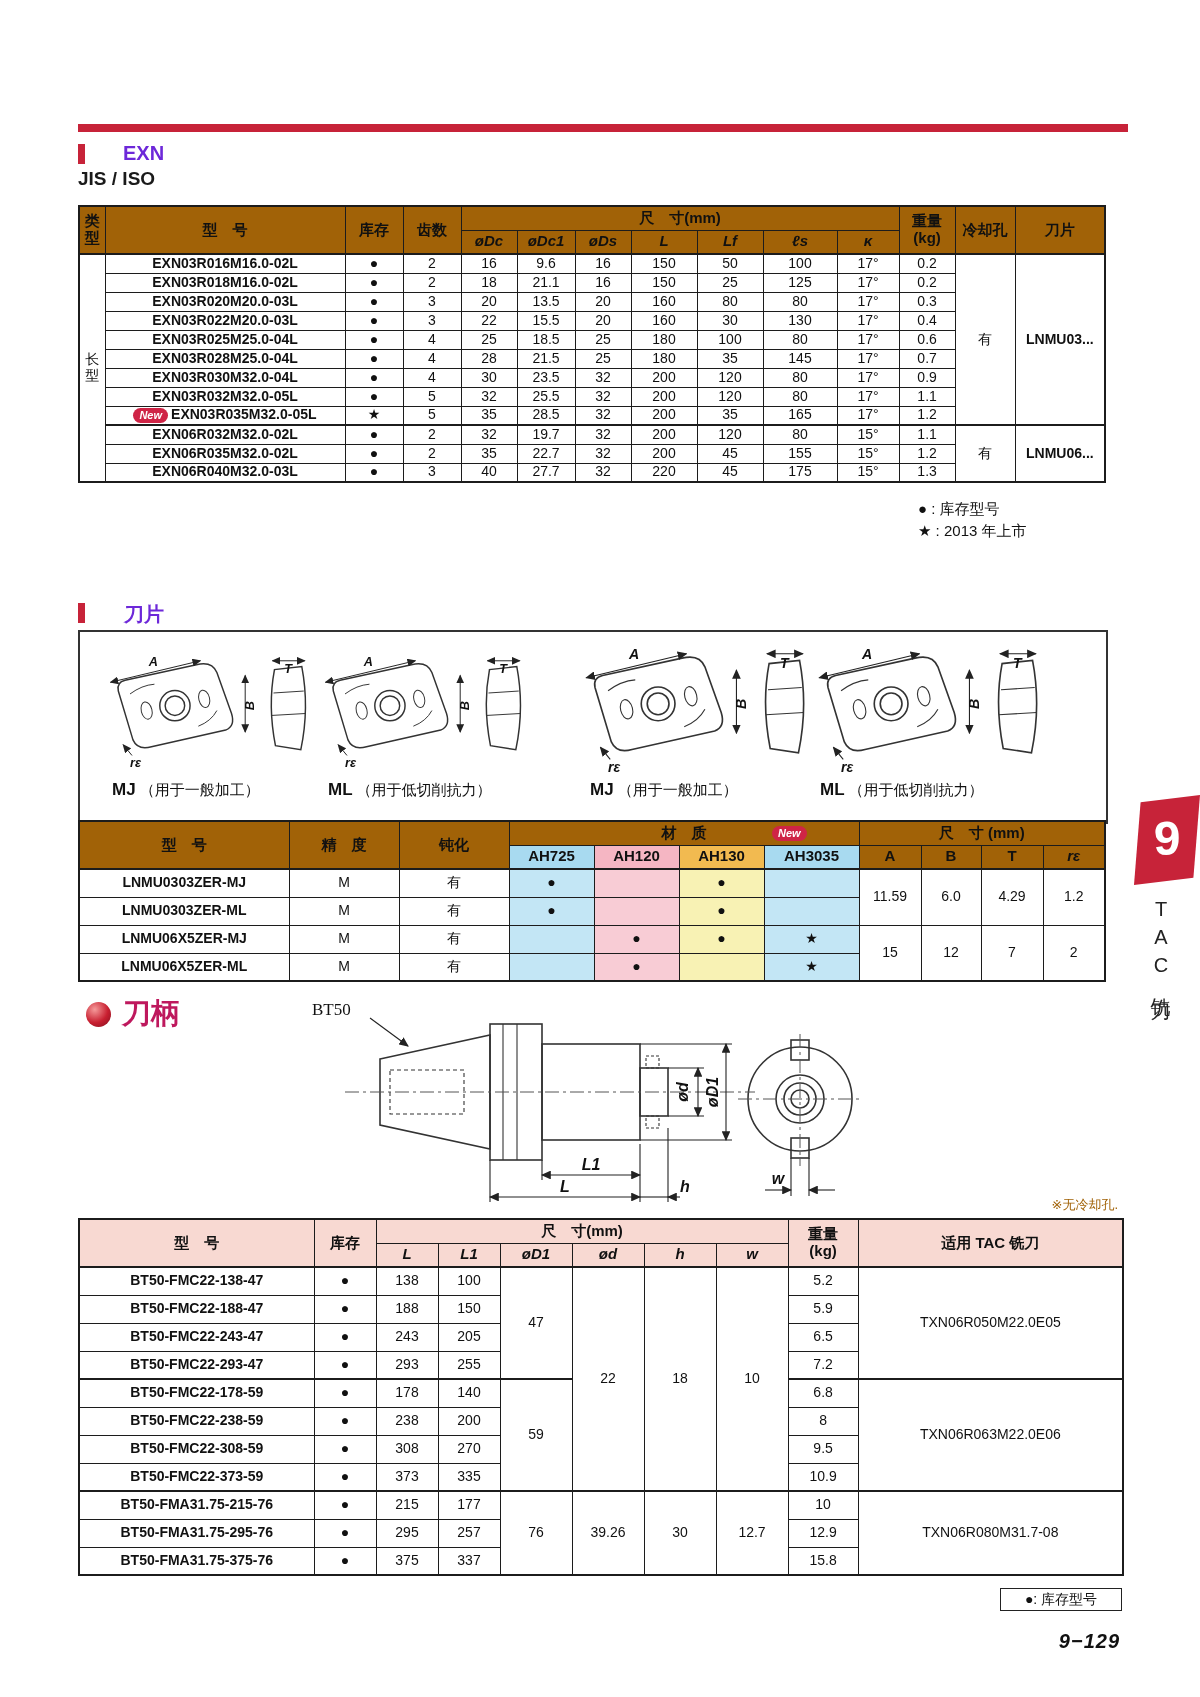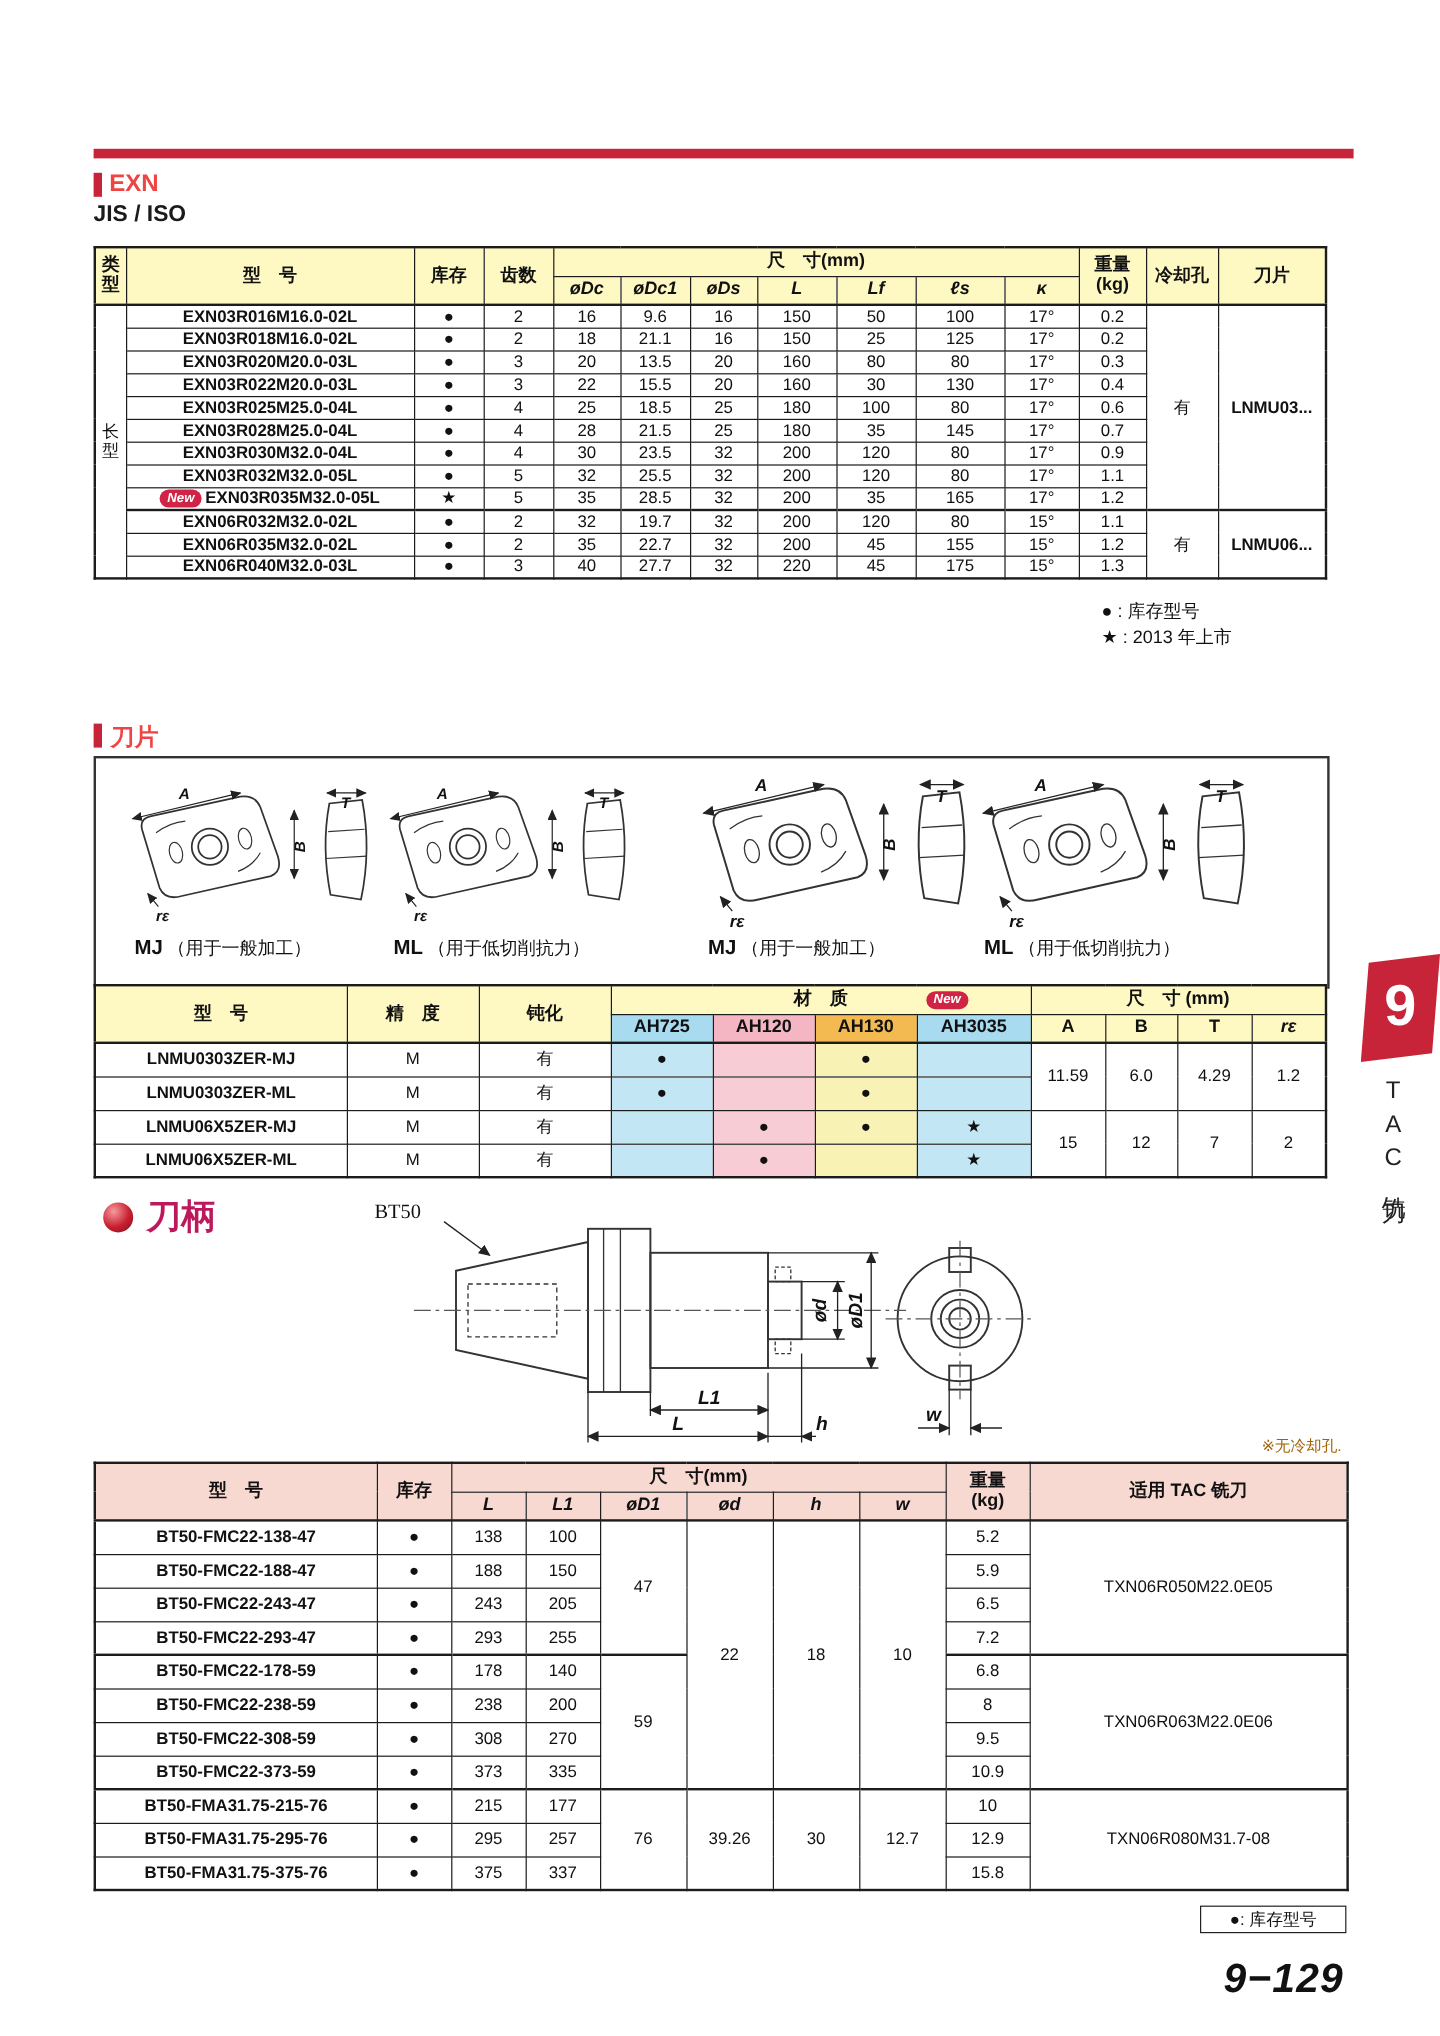--- a/index.html
+++ b/index.html
@@ -2,27 +2,27 @@
 <html><head>
 <meta charset="utf-8">
 <style>
   html,body{margin:0;padding:0;background:#fff;}
   .page{position:relative;width:1200px;height:1697px;background:#fff;overflow:hidden;
         font-family:"Liberation Sans","DejaVu Sans",sans-serif;color:#111;}
   .abs{position:absolute;}
   
   .redbar{position:absolute;left:78px;top:124px;width:1050px;height:8px;background:#c72339;}
   .sec-marker{position:absolute;width:7px;height:20px;background:#c72339;}
-  .h1{position:absolute;font-size:20px;font-weight:bold;color:#ef4444;}
+  .h1{position:absolute;font-size:20px;font-weight:bold;color:#6d28d9;margin-left:32px;}
   .h2{position:absolute;font-size:19px;font-weight:bold;color:#1a1a1a;}
   
   .tbl{position:absolute;border-collapse:collapse;table-layout:fixed;background:#fff;border:2px solid #1c1c1c;}
   .tbl th,.tbl td{border:1px solid #1c1c1c;text-align:center;vertical-align:middle;padding:0;
                   font-size:14px;line-height:1.12;overflow:hidden;}
-  .tbl thead th{background:#fef9c3;font-weight:bold;font-size:15px;white-space:pre-line;}
+  .tbl thead th{background:#a16207;font-weight:bold;font-size:15px;white-space:pre-line;}
   .tbl thead{border-bottom:2px solid #1c1c1c;}
   #main-table{left:78px;top:205px;width:1026px;}
   #main-table thead tr{height:24px;}
   #main-table tbody tr{height:19px;}
   #main-table td{font-size:14px;}
   #insert-table{left:78px;top:820px;width:1026px;}
   #insert-table thead tr{height:24px;}
   #insert-table tbody tr{height:28px;}
   #holder-table{left:78px;top:1218px;width:1044px;}
   #holder-table thead tr{height:24px;}
@@ -41,21 +41,21 @@
   .new-badge{display:inline-block;background:#cf2446;color:#fff;border-radius:9px;
              font-style:italic;font-weight:bold;font-size:11px;line-height:15px;
              padding:0 6px;margin-right:3px;vertical-align:middle;}
   #badge2{position:absolute;left:772px;top:826px;z-index:5;}
   
   .legend{position:absolute;font-size:15px;color:#111;}
   .note{position:absolute;font-size:13px;color:#a16207;}
   .legend-box{position:absolute;left:1000px;top:1588px;width:120px;height:21px;border:1px solid #222;
               font-size:14px;text-align:center;line-height:21px;}
   .pageno{position:absolute;left:990px;top:1630px;width:130px;text-align:right;
-          font-size:34px;font-weight:bold;font-style:italic;letter-spacing:1px;}
+          font-size:20px;font-weight:bold;font-style:italic;letter-spacing:1px;}
   
   .ins-box{position:absolute;left:78px;top:630px;width:1026px;height:190px;border:2px solid #333;background:#fff;}
   .ins-svg{position:absolute;}
   .ins-cap{position:absolute;font-size:15px;white-space:nowrap;}
   .ins-cap .cap-code{font-weight:bold;font-size:17px;margin-right:4px;}
   
   .side-tab{position:absolute;left:1134px;top:795px;width:66px;height:90px;background:#c72339;
             clip-path:polygon(10% 8%,100% 0%,90% 92%,0% 100%);}
   .side-tab span{display:block;width:100%;text-align:center;line-height:88px;
                  color:#fff;font-size:48px;font-weight:bold;}

